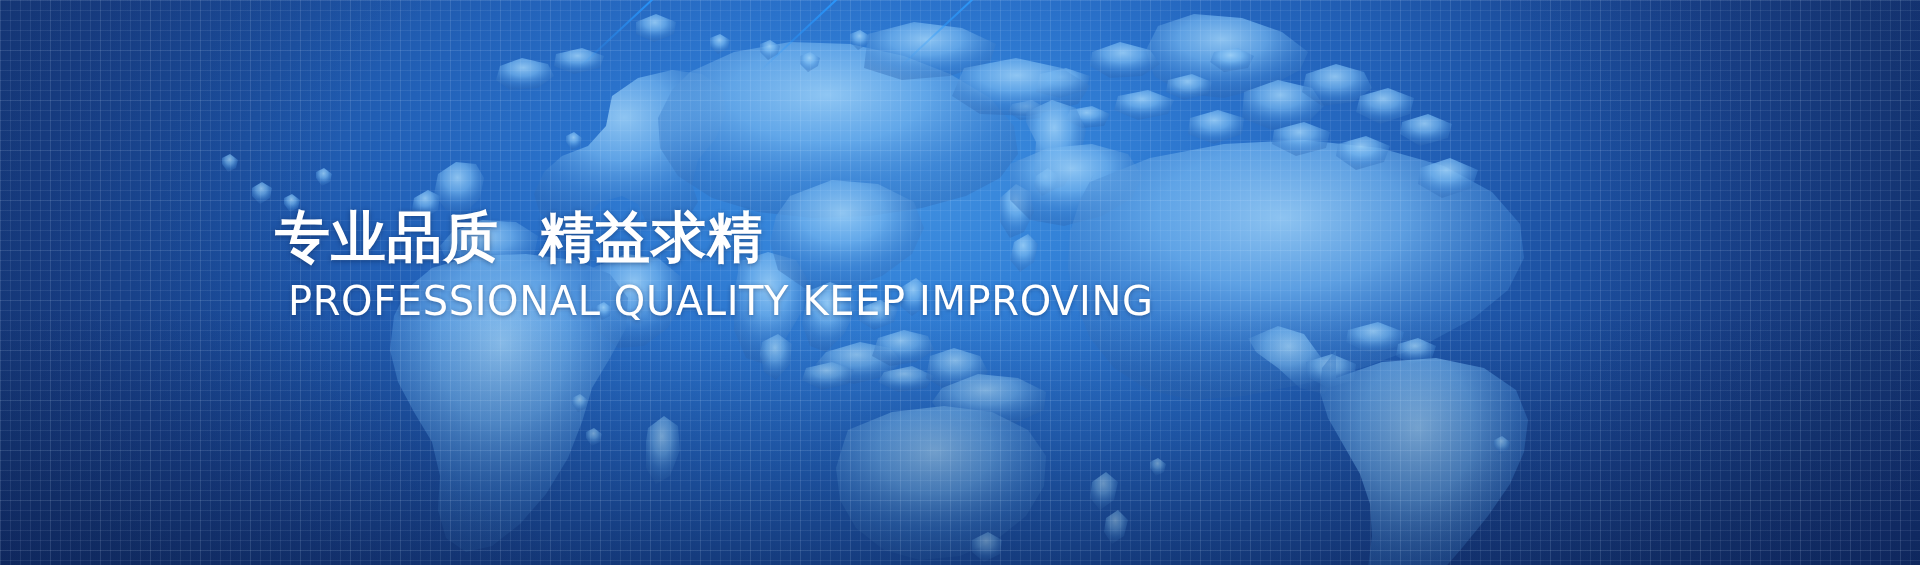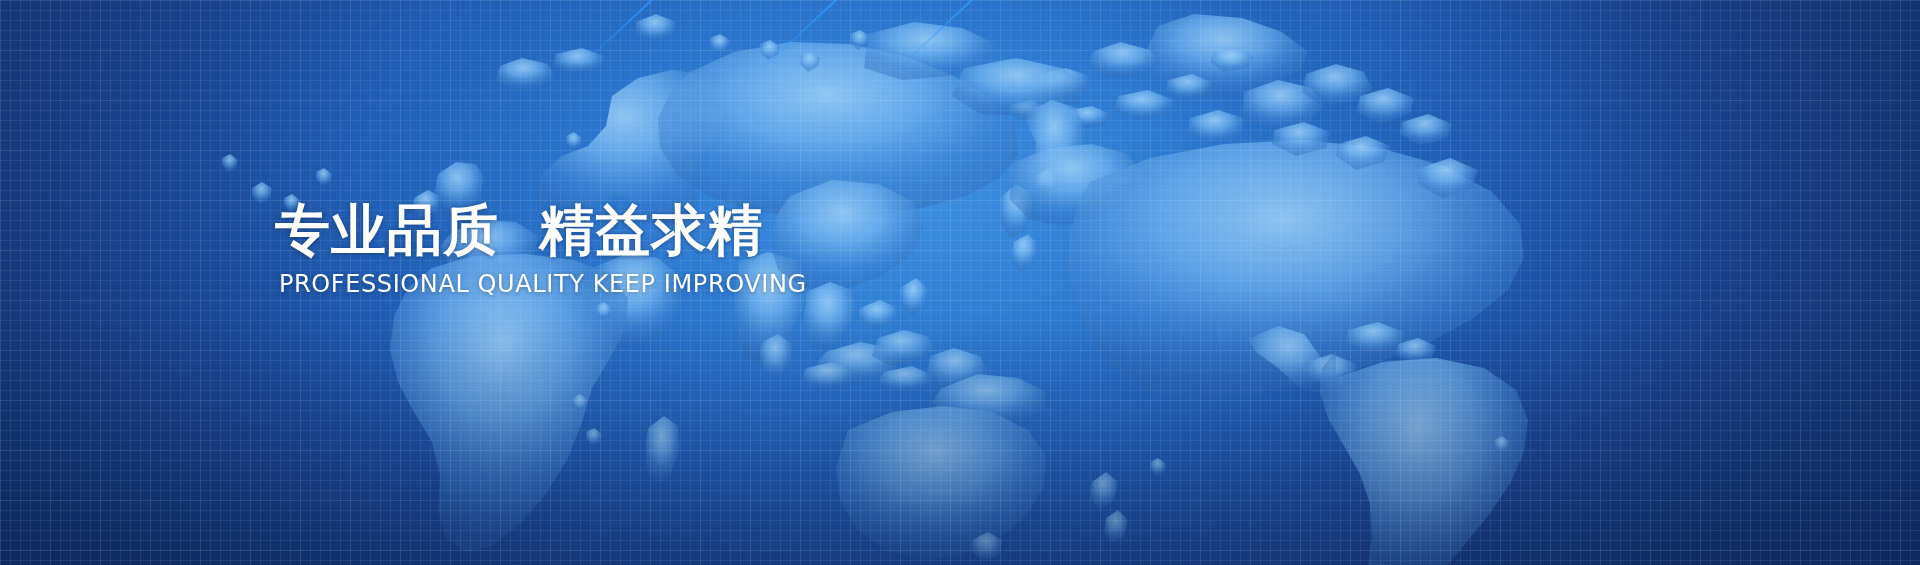--- a/index.html
+++ b/index.html
@@ -98,38 +98,38 @@
   .streak-3 {
     left: 900px; top: 66px; width: 190px;
     background: linear-gradient(to right, rgba(30,140,250,0) 0%, rgba(45,155,252,0.85) 50%, rgba(100,195,255,0.95) 100%);
     transform: rotate(-43deg);
   }
 
   
   .copy {
     position: absolute;
     left: 275px;
-    top: 200px;
+    top: 207px;
     z-index: 9;
   }
   .headline-cn {
     margin: 0;
     font-family: "DejaVu Sans", "Liberation Sans", sans-serif;
     font-size: 55px;
     font-weight: 700;
     line-height: 1.12;
     color: #ffffff;
     letter-spacing: 1px;
     white-space: pre;
     text-shadow: 0 1px 5px rgba(6,24,62,0.45);
   }
   .subhead-en {
-    margin: 9px 0 0 4px;
+    margin: 9px 0 0 13px;
     font-family: "DejaVu Sans", "Liberation Sans", sans-serif;
-    font-size: 24px;
+    font-size: 40px;
     font-weight: 400;
     line-height: 1.15;
     color: #ffffff;
     letter-spacing: 0.6px;
     white-space: pre;
     text-shadow: 0 1px 4px rgba(6,24,62,0.38);
   }
 </style>
 </head>
 <body>

